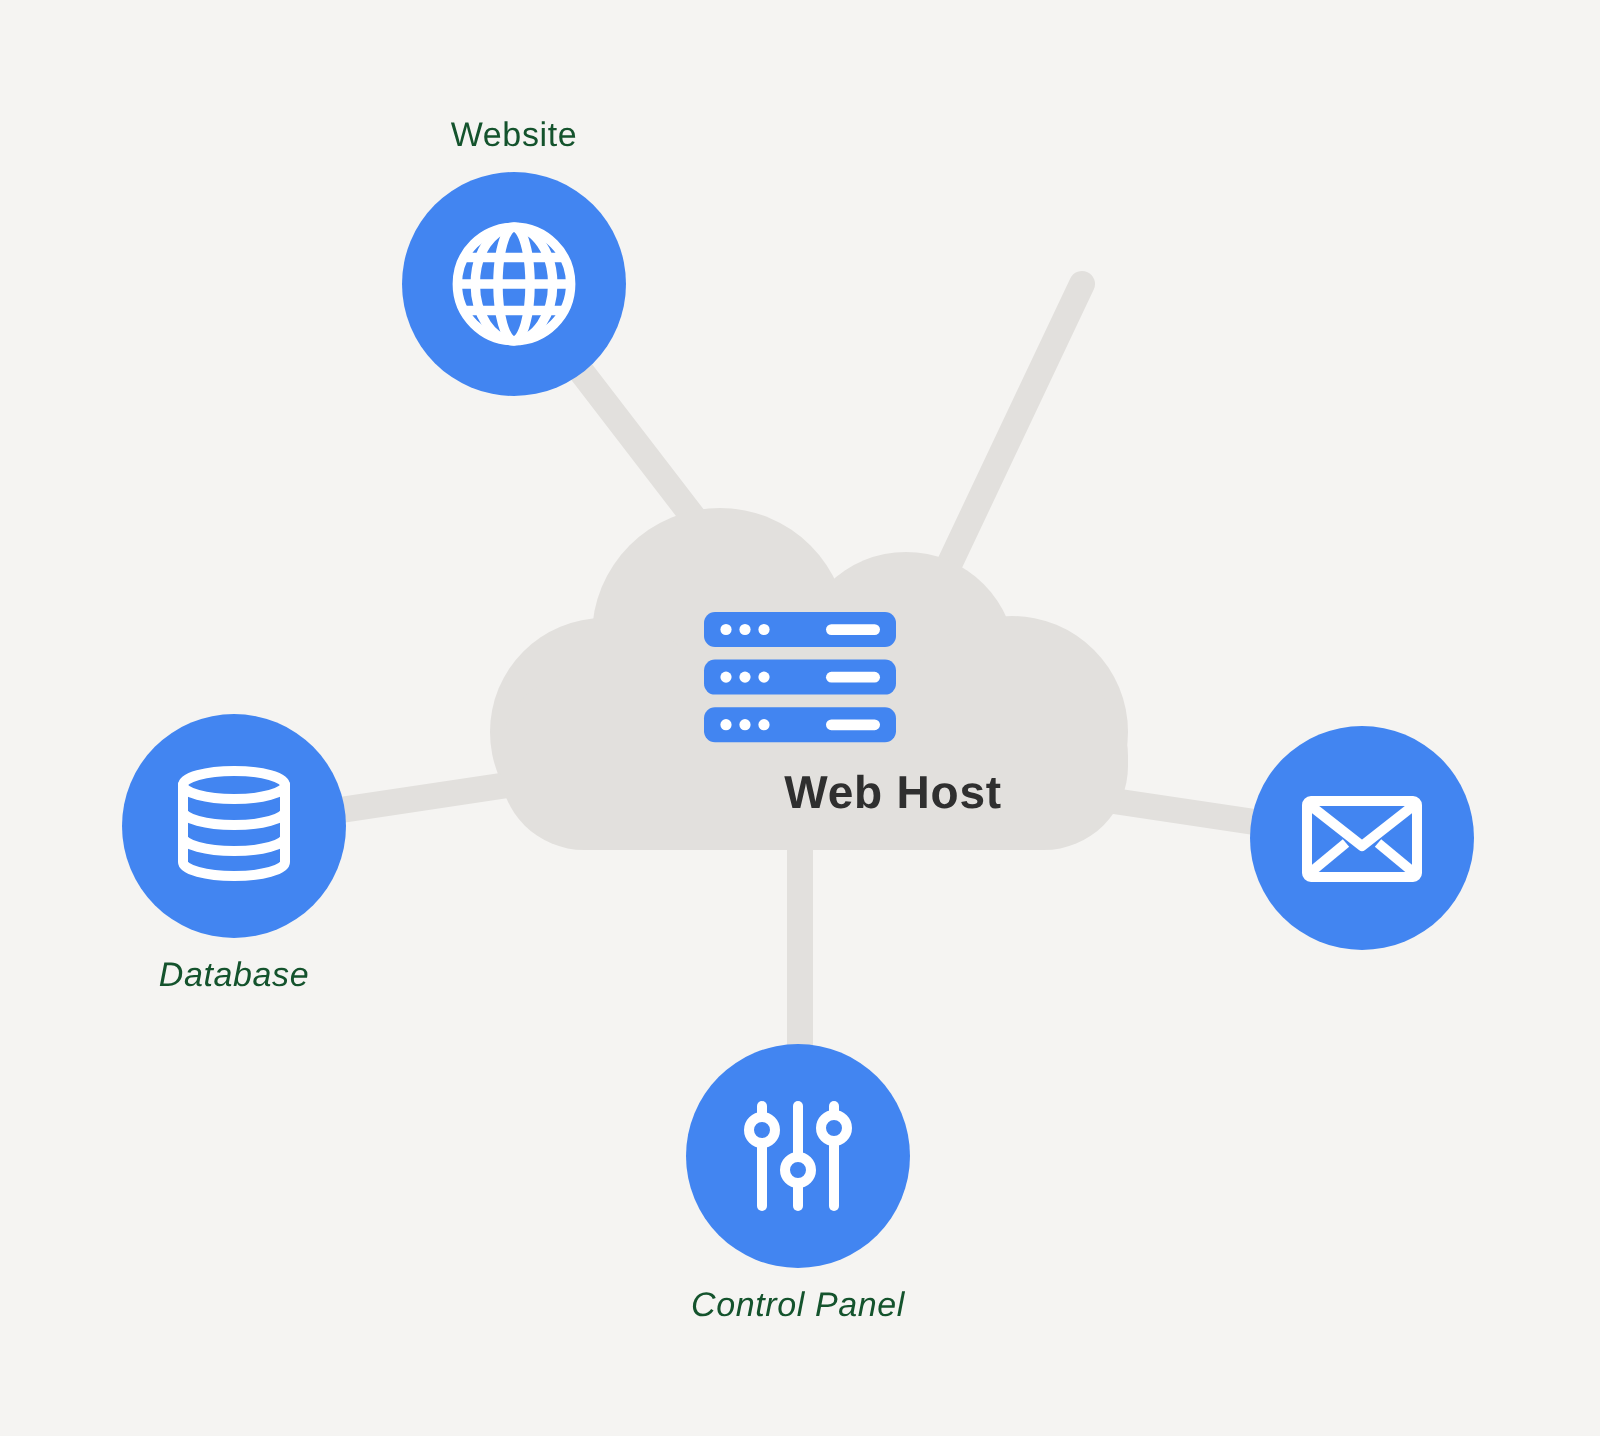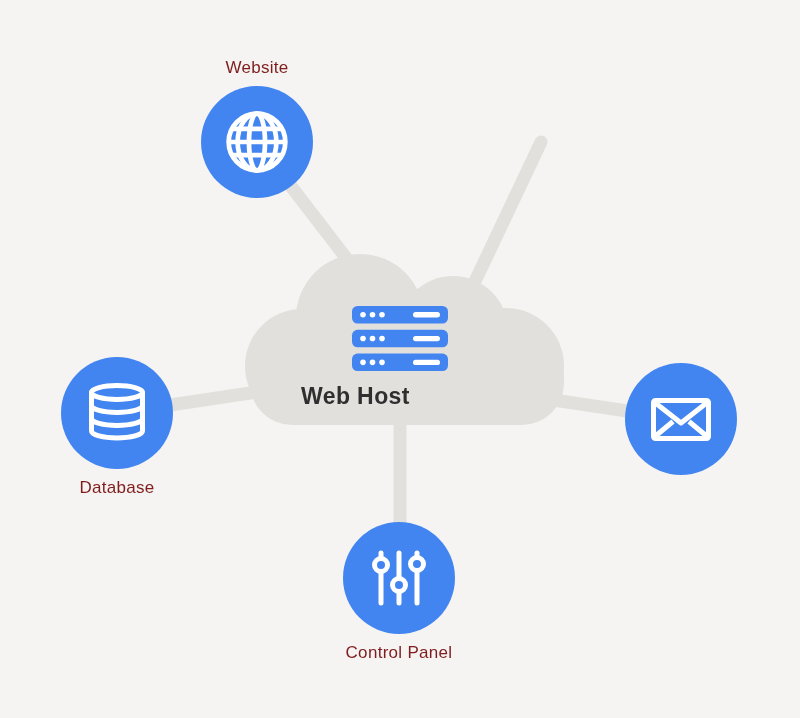--- a/index.html
+++ b/index.html
@@ -2,25 +2,25 @@
 <html><head>
 <meta charset="utf-8">
 <style>
   html,body{margin:0;padding:0;background:#f5f4f2;}
   .canvas{position:relative;width:800px;height:718px;background:#f5f4f2;overflow:hidden;
           font-family:"Liberation Sans",sans-serif;}
   .bg-svg{position:absolute;left:0;top:0;}
   .node{position:absolute;width:200px;}
   .node-circle{width:112px;height:112px;border-radius:50%;background:#4285f1;margin:0 auto;
                display:flex;align-items:center;justify-content:center;}
-  .node-label{position:absolute;left:0;width:200px;text-align:center;color:#7f1d1d;
+  .node-label{position:absolute;left:0;width:200px;text-align:center;color:#14532d;
               font-size:17px;letter-spacing:.3px;}
   .label-above{bottom:calc(100% + 8px);}
-  .label-below{top:calc(100% + 9px);}
-  .hub-title{position:absolute;left:301px;top:383px;width:200px;text-align:left;
+  .label-below{top:calc(100% + 9px);font-style:italic;}
+  .hub-title{position:absolute;left:301px;top:383px;width:200px;text-align:right;
              color:#2f2f2f;font-size:23px;font-weight:600;letter-spacing:.4px;}
   svg{display:block;}
 </style>
 </head>
 <body>
 
 <div class="canvas">
 
   <svg class="bg-svg" width="800" height="718" viewBox="0 0 800 718">
     <g stroke="#e2e0dd" stroke-width="13" stroke-linecap="round">

